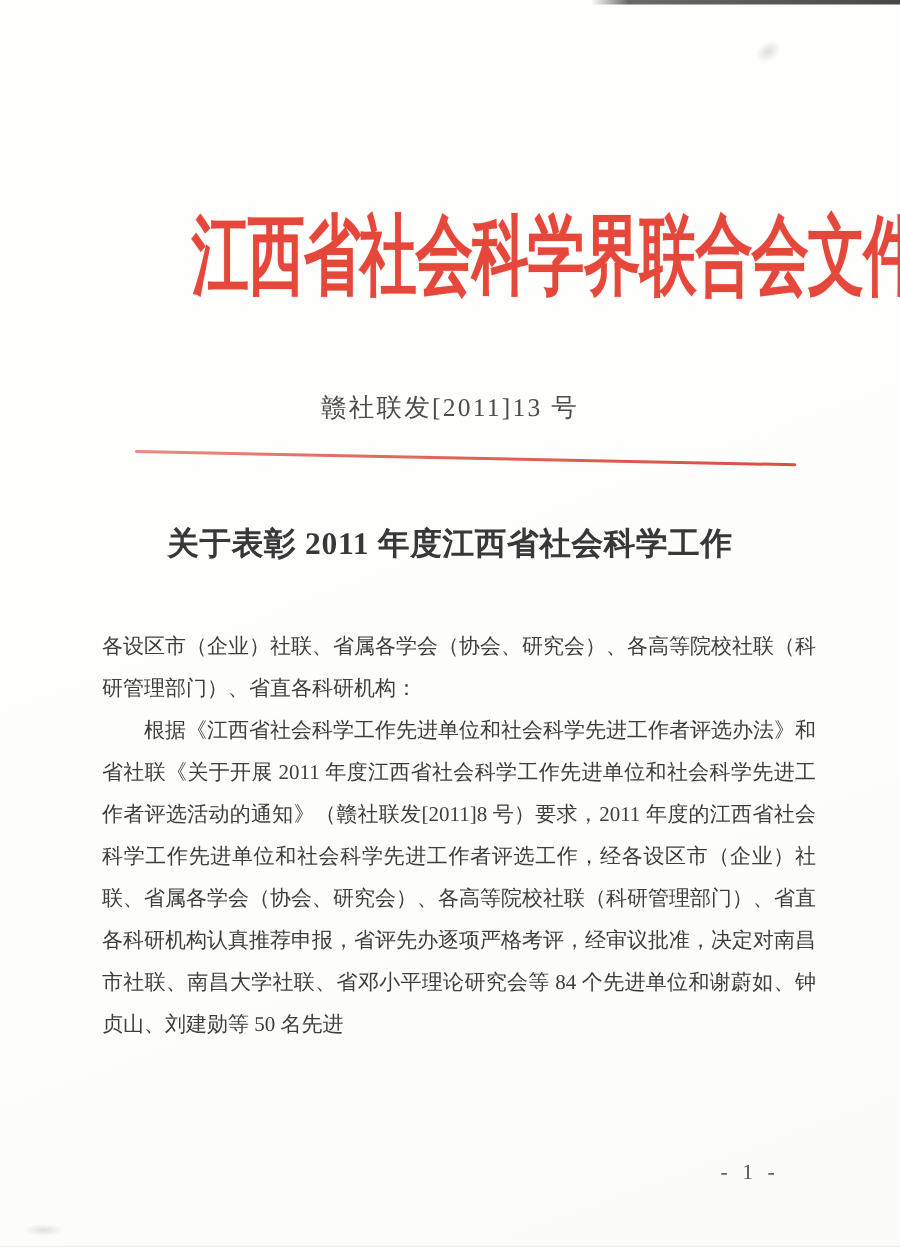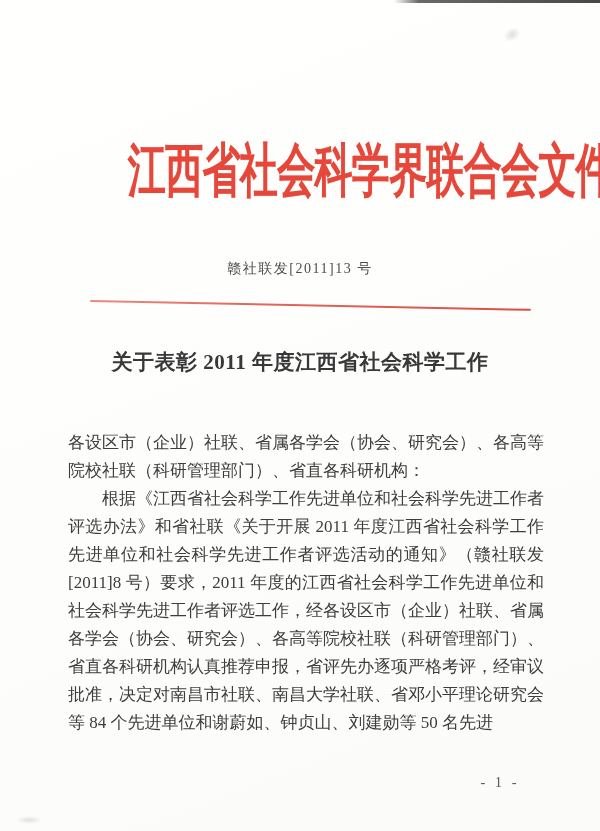--- a/index.html
+++ b/index.html
@@ -67,21 +67,21 @@
     transform-origin: center center;
     text-shadow: 0 0 1px rgba(229, 72, 59, 0.45);
   }
 
   .doc-number {
     position: absolute;
     top: 260px;
     left: 0;
     width: 600px;
     text-align: center;
-    font-size: 14px;
+    font-size: 17px;
     letter-spacing: 1.5px;
     color: #4c4c4c;
   }
 
   .red-line {
     position: absolute;
     left: 90px;
     top: 300px;
     width: 441px;
     height: 2px;
@@ -100,23 +100,23 @@
     font-size: 21px;
     font-weight: bold;
     line-height: 31px;
     letter-spacing: 0.5px;
     color: #383838;
   }
 
   .body-text {
     position: absolute;
     left: 68px;
-    top: 429px;
+    top: 418px;
     width: 476px;
-    font-size: 17px;
+    font-size: 14px;
     line-height: 28px;
     color: #3d3d3d;
     text-align: justify;
     text-justify: inter-ideograph;
   }
   .body-text p {
     margin: 0;
     padding: 0;
   }
   .body-text p.indent {

